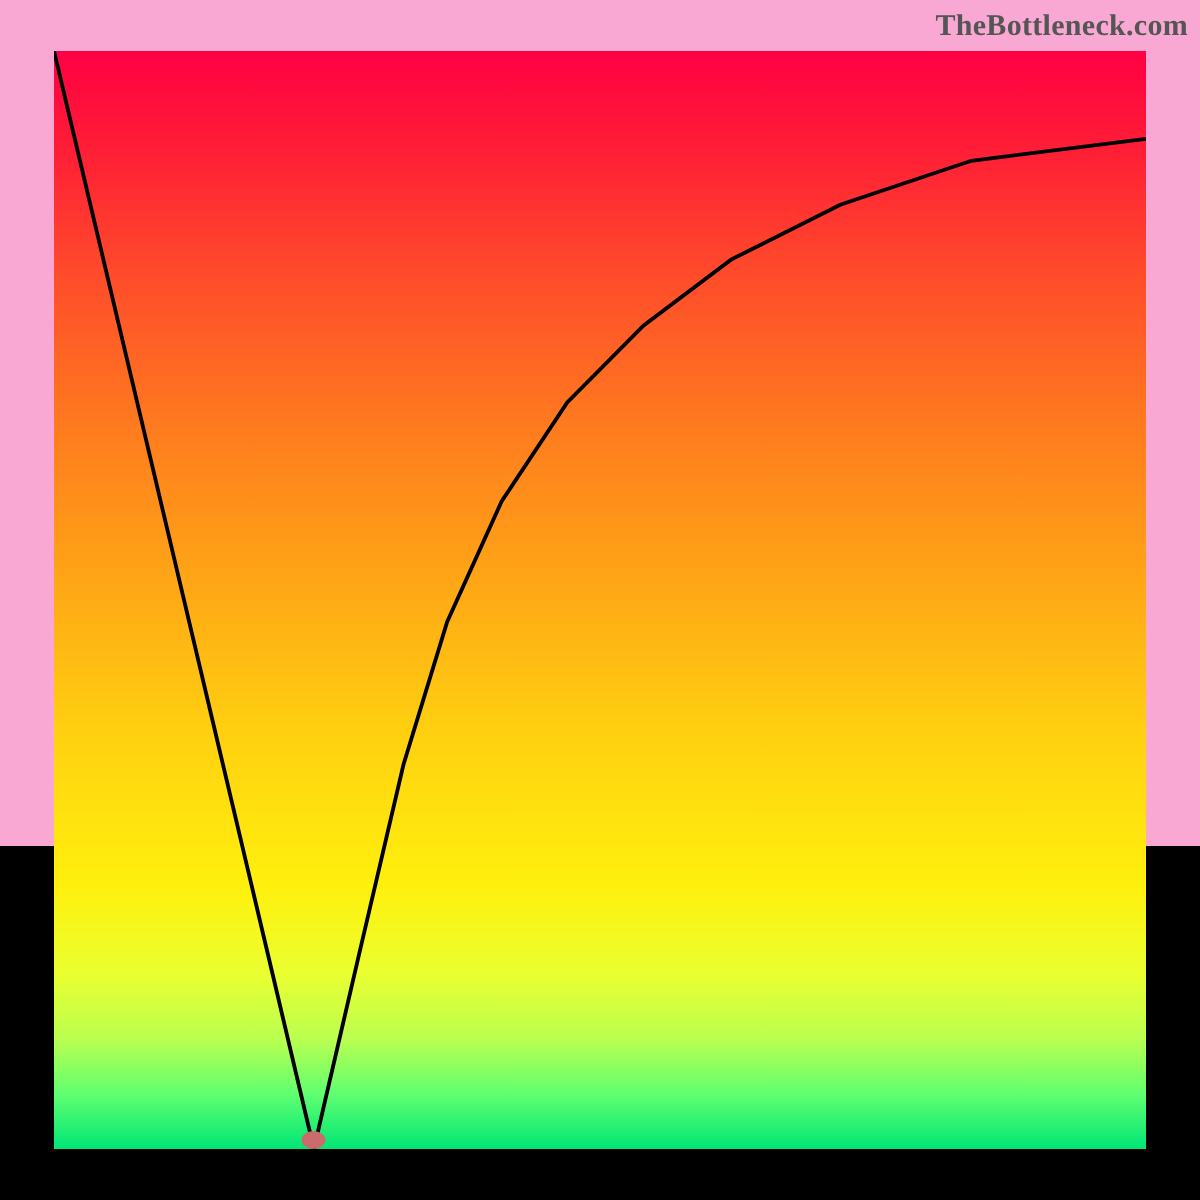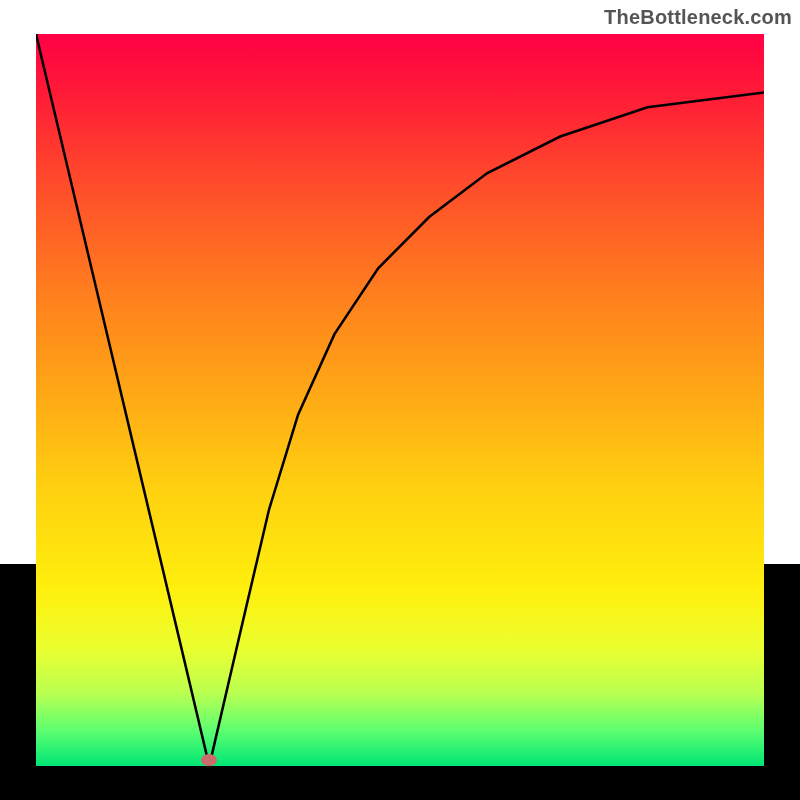--- a/index.html
+++ b/index.html
@@ -8,21 +8,22 @@
     width: 800px;
     height: 800px;
     background: #000;
     font-family: Arial, Helvetica, sans-serif;
     overflow: hidden;
   }
   .frame {
     position: relative;
     width: 800px;
     height: 564px;
-    background: #ffffff;
+    background: #f9a8d4;
+    font-family: Liberation Serif, serif;
   }
   .plot {
     position: absolute;
     left: 36px;
     top: 34px;
     width: 728px;
     height: 732px;
     
     background: linear-gradient(
       to bottom,

